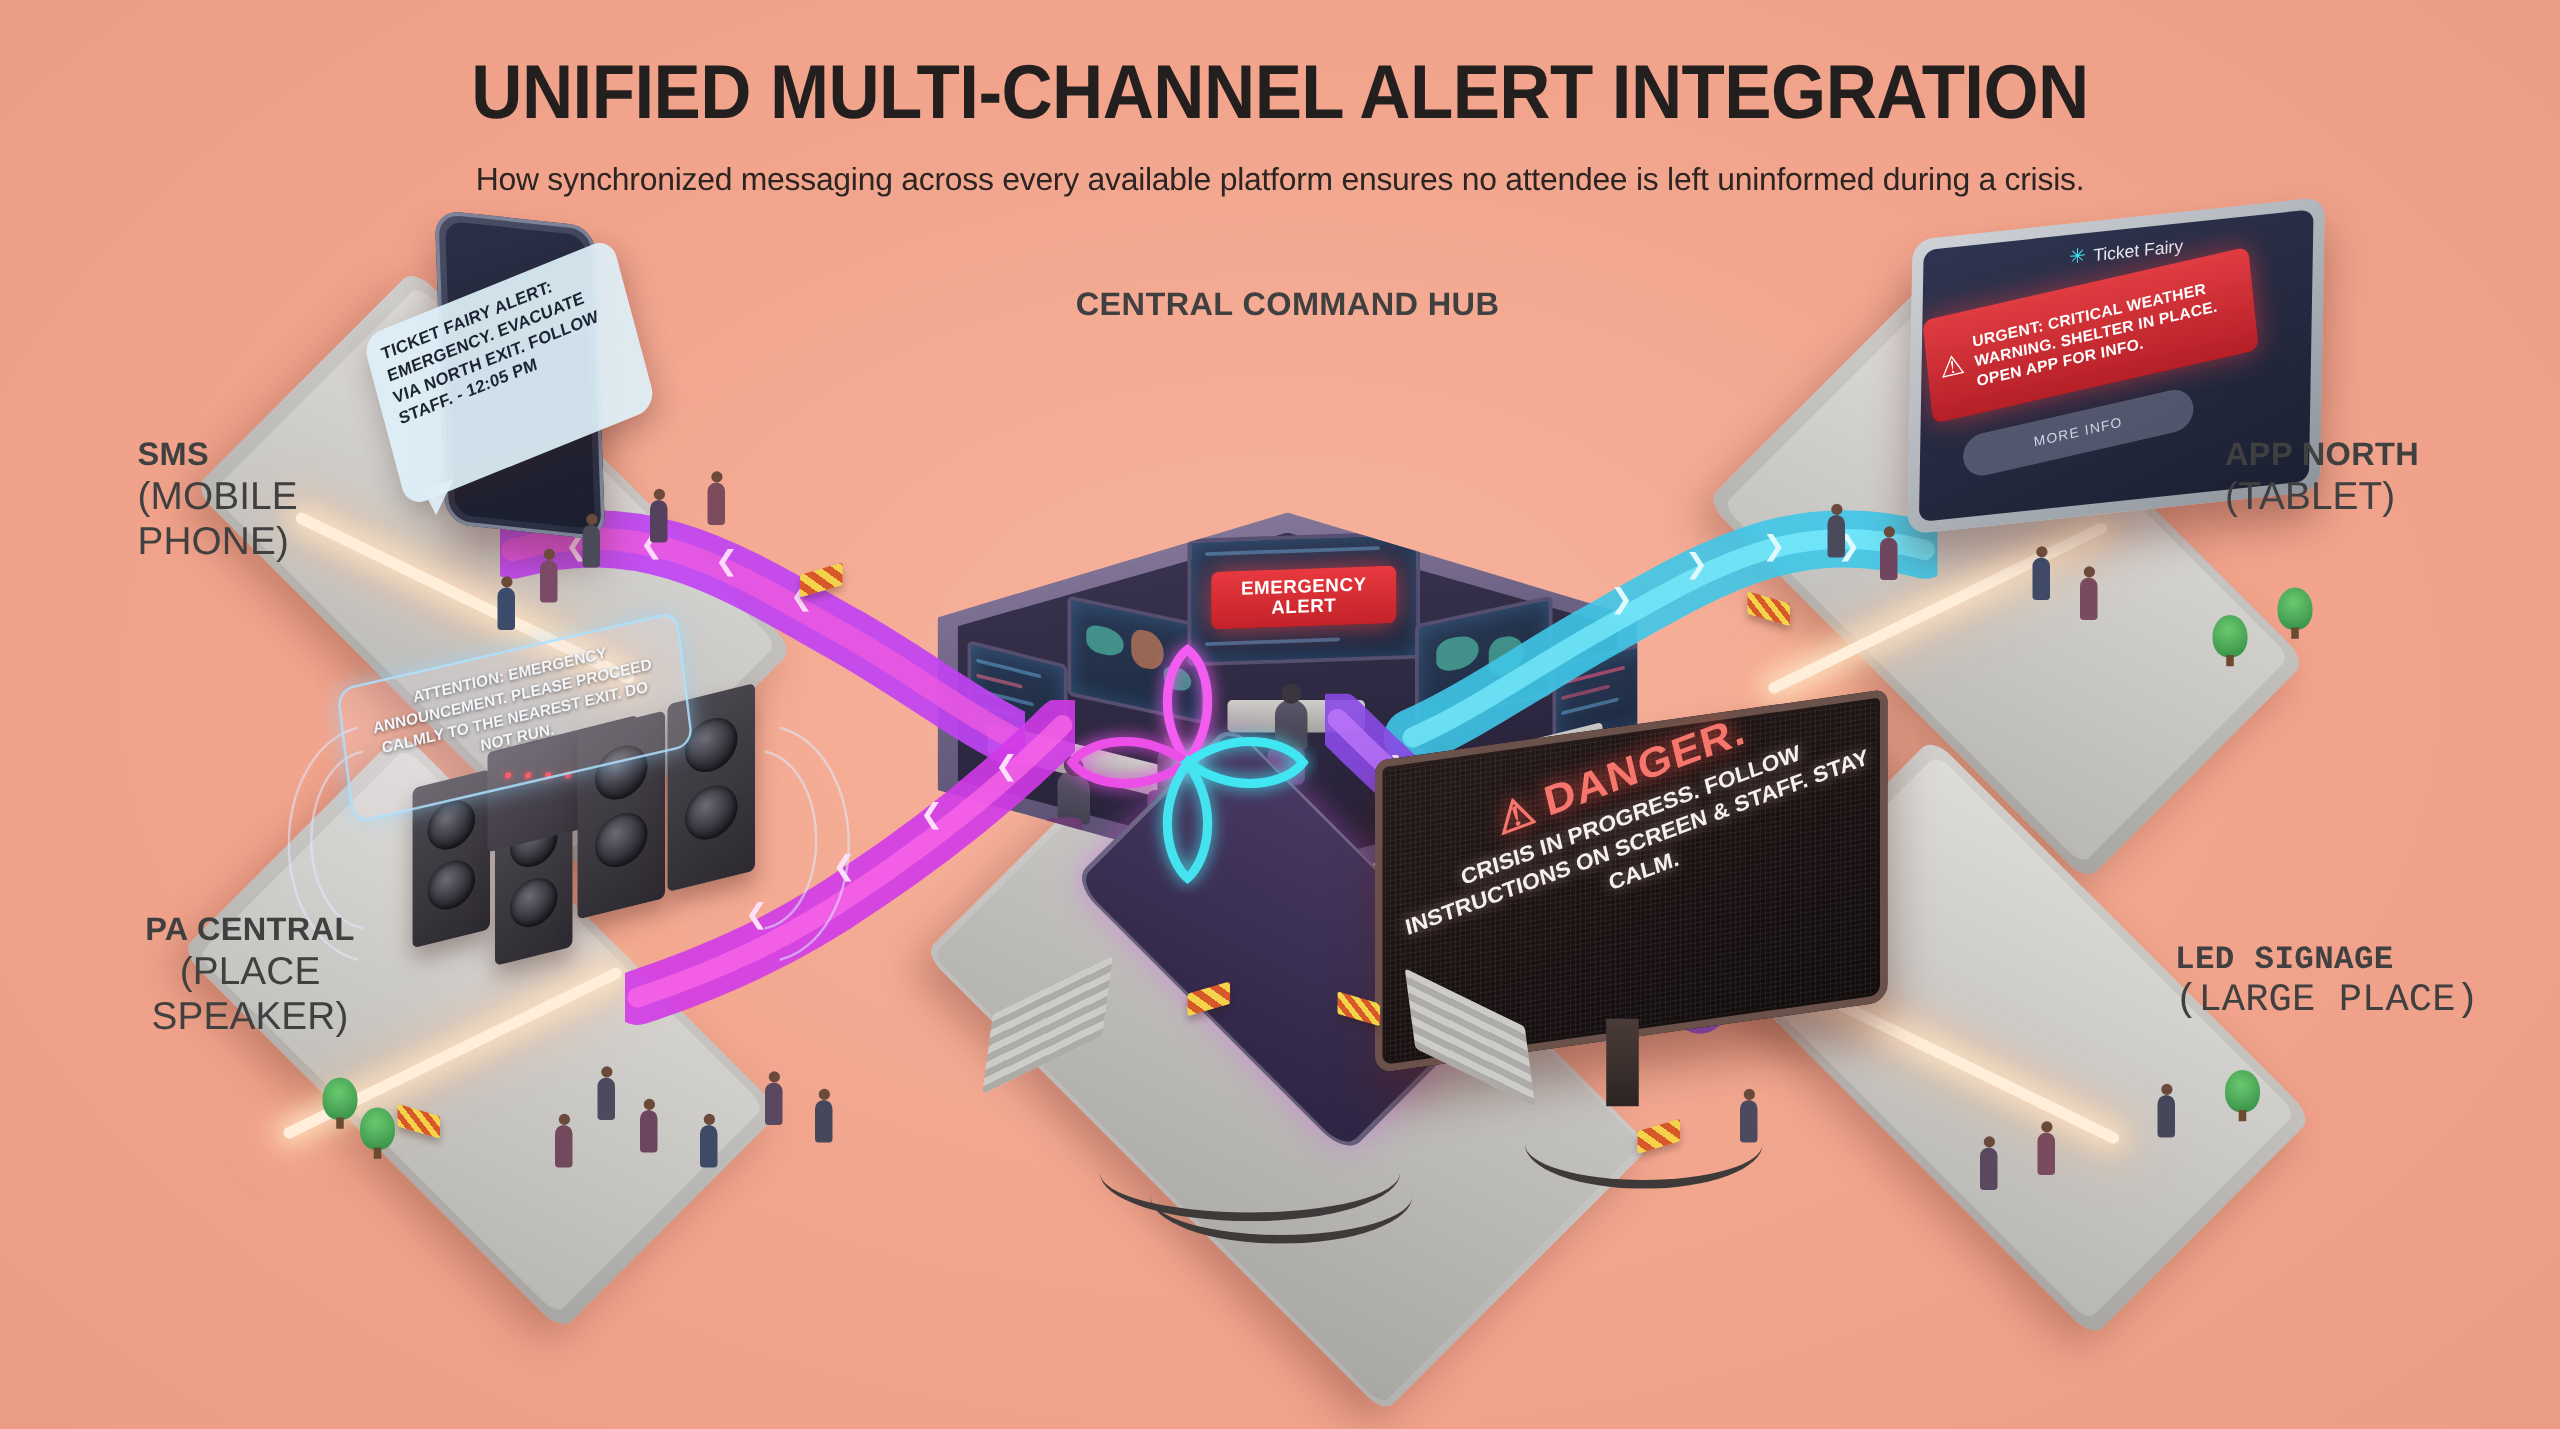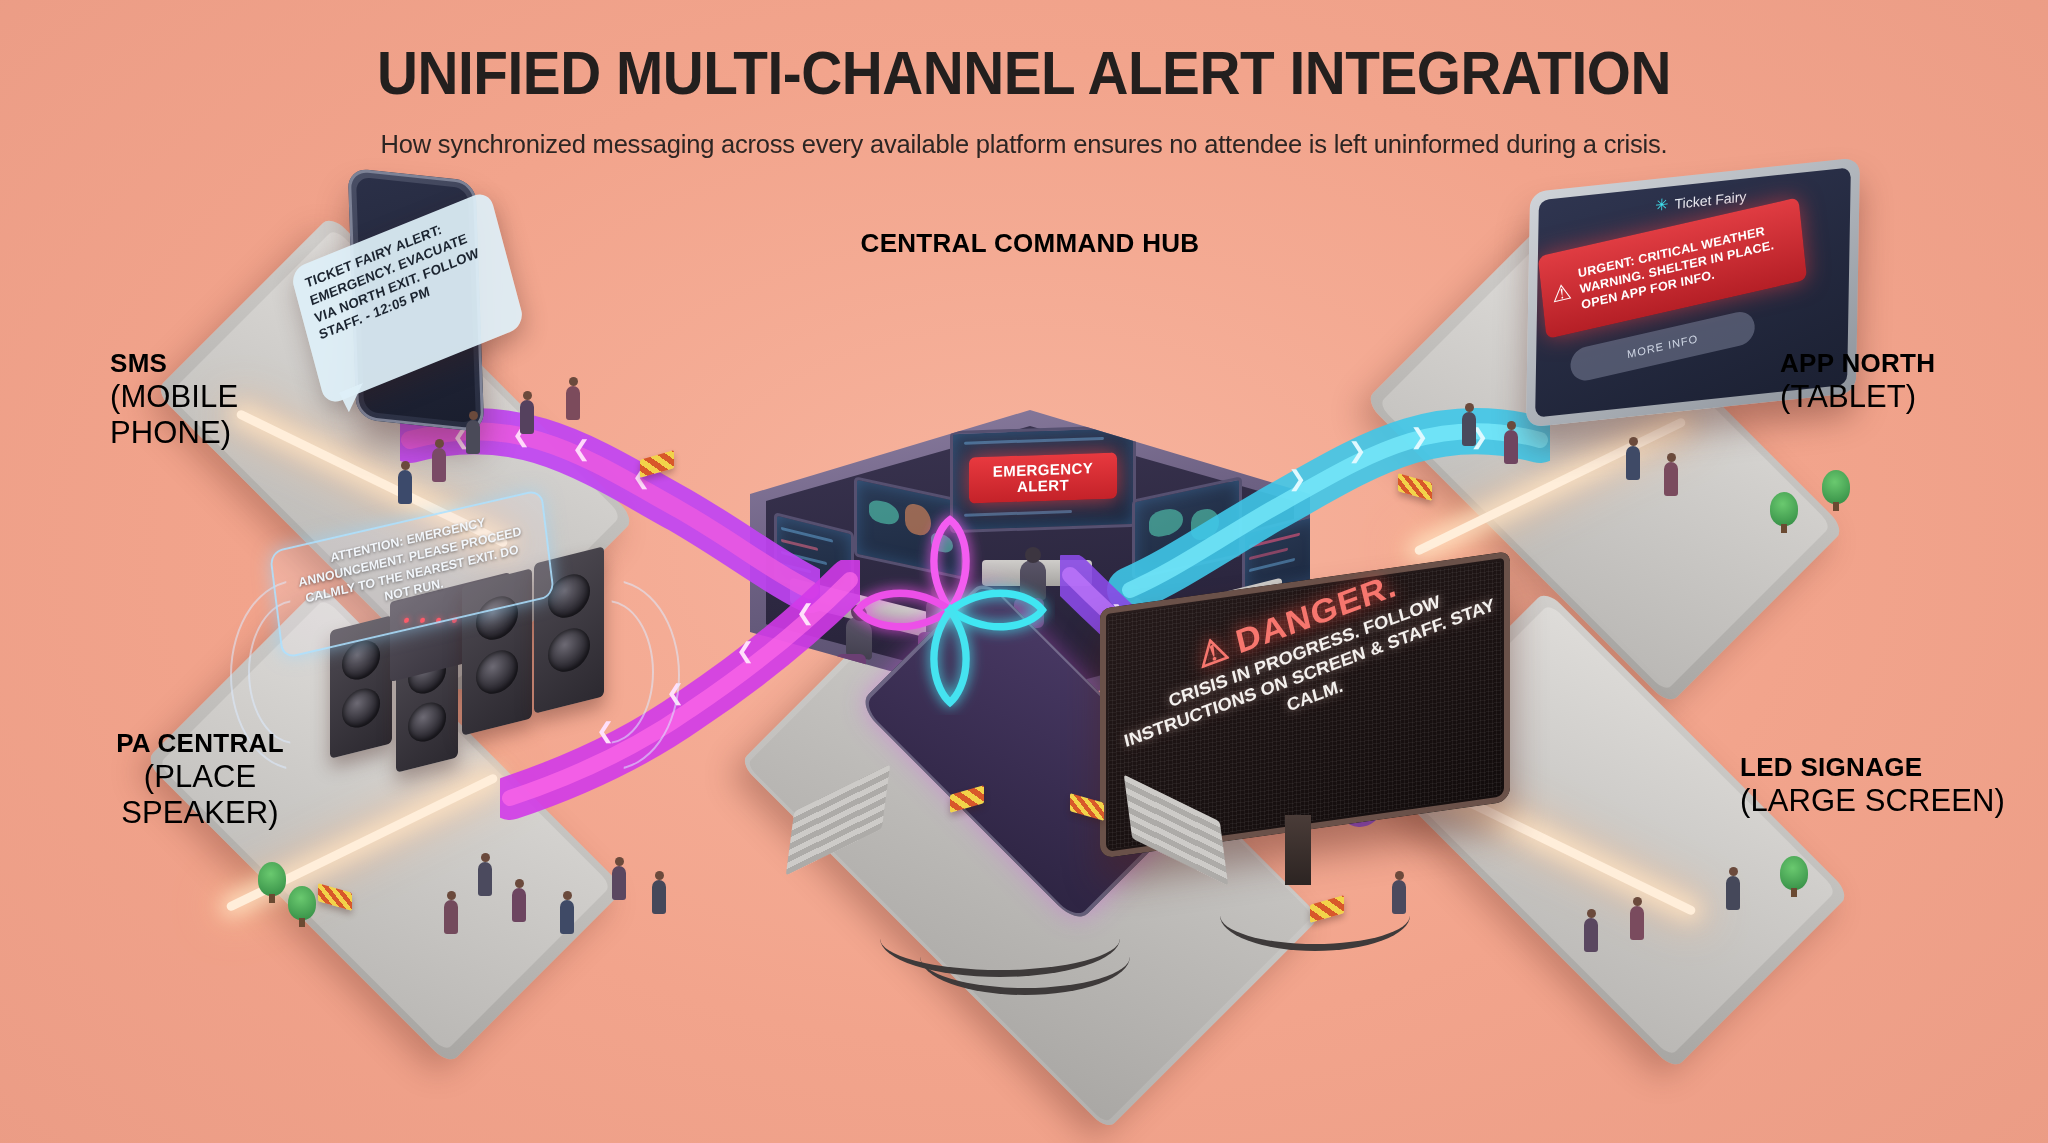--- a/index.html
+++ b/index.html
@@ -31,29 +31,29 @@
   .subtitle {
     position: absolute;
     top: 130px; left: 0; width: 100%;
     text-align: center;
     font-size: 25.5px;
     color: #2c2523;
     letter-spacing: -0.2px;
   }
 
   
-  .lbl { position: absolute; color: #000000; line-height: 1.18; }
+  .lbl { position: absolute; color: #404040; line-height: 1.18; }
   .lbl .l1 { font-size: 26px; font-weight: bold; letter-spacing: 0.3px; }
   .lbl .l2 { font-size: 31px; font-weight: normal; letter-spacing: 0.1px; }
 
   #label-sms      { left: 110px; top: 348px; width: 230px; text-align: left; }
   #label-pa       { left: 70px;  top: 728px; width: 260px; text-align: center; }
   #label-hub      { left: 820px; top: 228px; width: 420px; text-align: center; }
   #label-app      { left: 1780px; top: 348px; width: 250px; text-align: left; }
-  #label-led      { left: 1740px; top: 752px; width: 300px; text-align: left; }
+  #label-led      { left: 1740px; top: 752px; width: 300px; text-align: left; font-family: Liberation Mono, monospace; }
 
   
   #hub-platform{
     position:absolute; left: 700px; top: 420px; width: 660px; height: 660px;
   }
   .hub-base{
     position:absolute; left: 70px; top: 160px; width: 520px; height: 520px;
     background: linear-gradient(150deg,#d3d1ce,#a9a7a4);
     transform: rotate(45deg) scaleY(0.58);
     border-radius: 18px;
@@ -602,14 +602,14 @@
   <div class="l1">CENTRAL COMMAND HUB</div>
 </div>
 
 <div class="lbl" id="label-app">
   <div class="l1">APP NORTH</div>
   <div class="l2">(TABLET)</div>
 </div>
 
 <div class="lbl" id="label-led">
   <div class="l1">LED SIGNAGE</div>
-  <div class="l2">(LARGE SCREEN)</div>
+  <div class="l2">(LARGE PLACE)</div>
 </div>
 
 </body></html>

